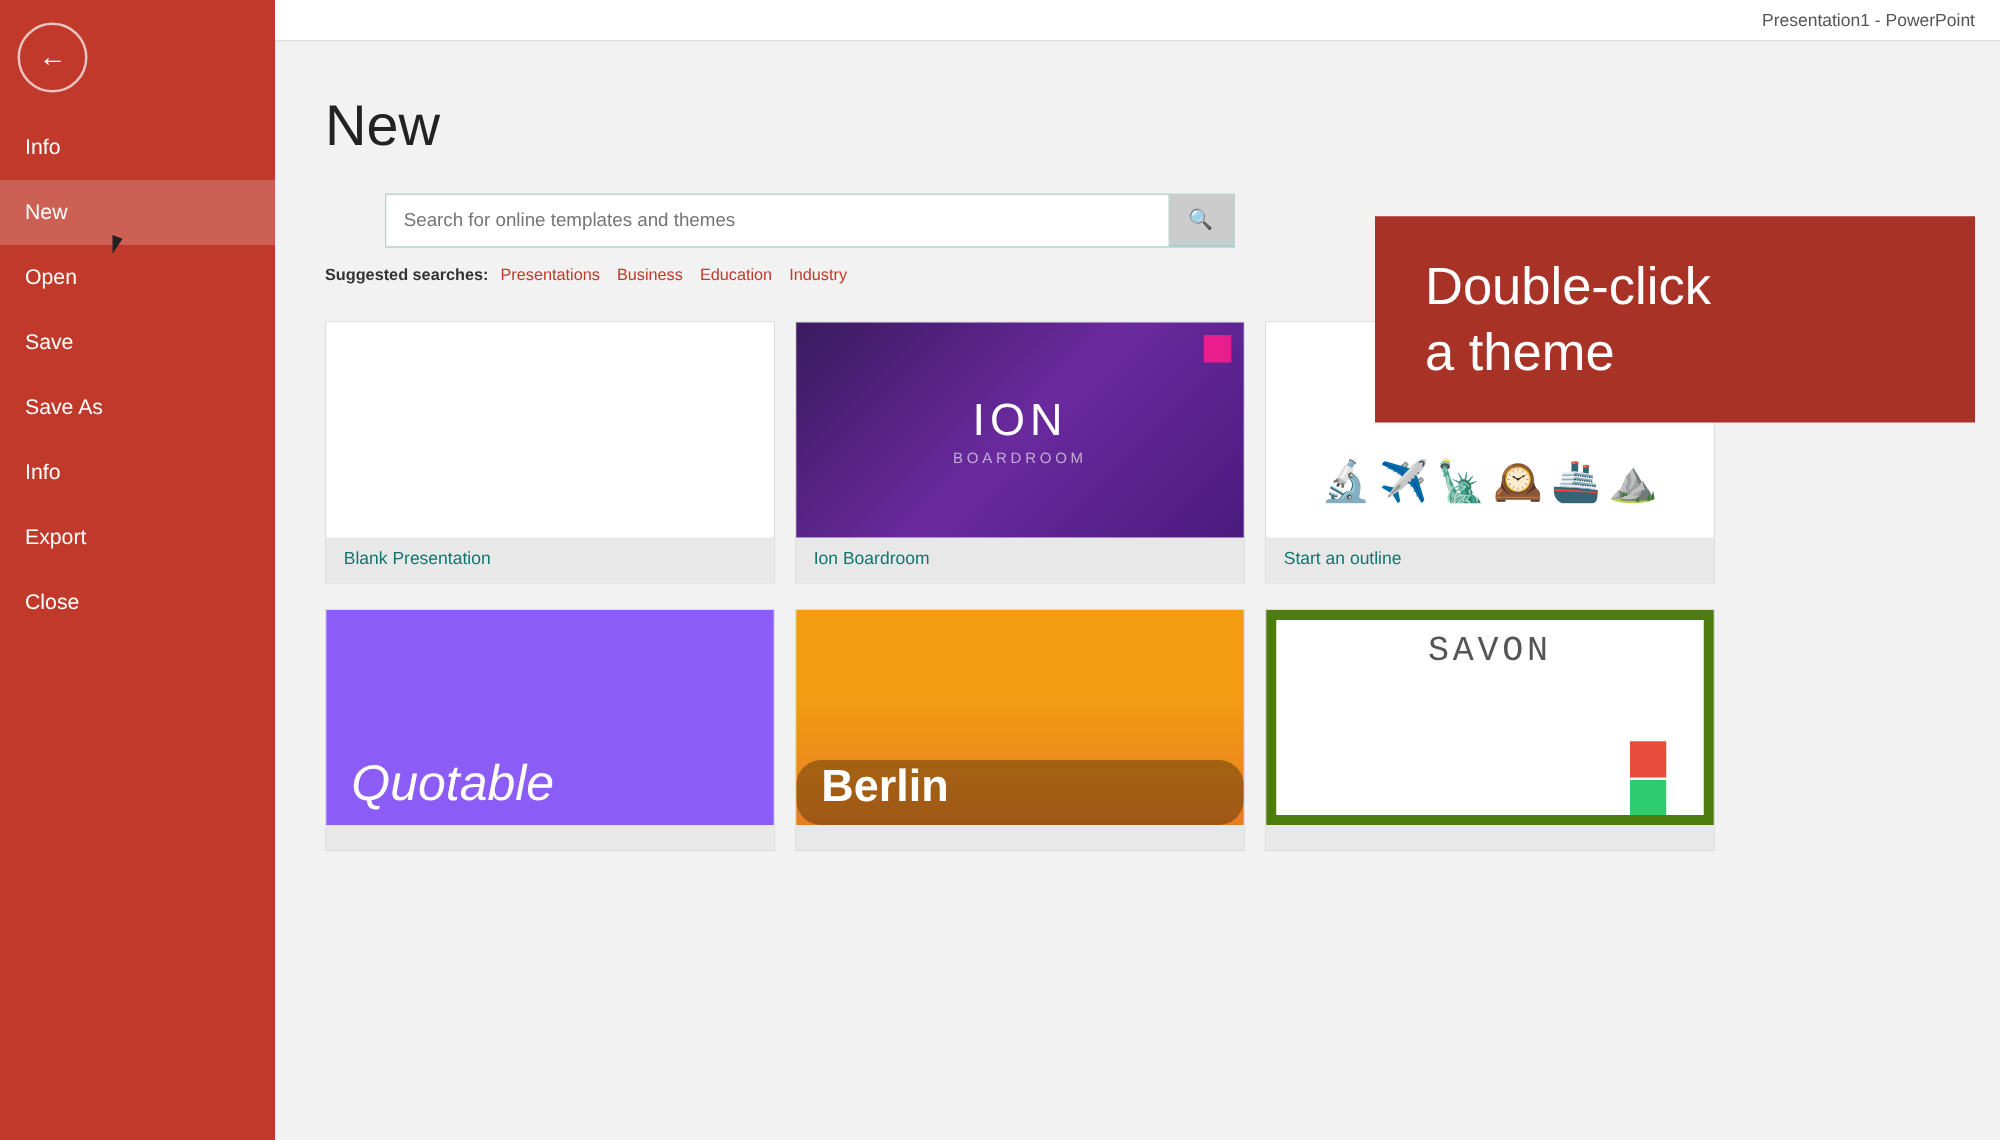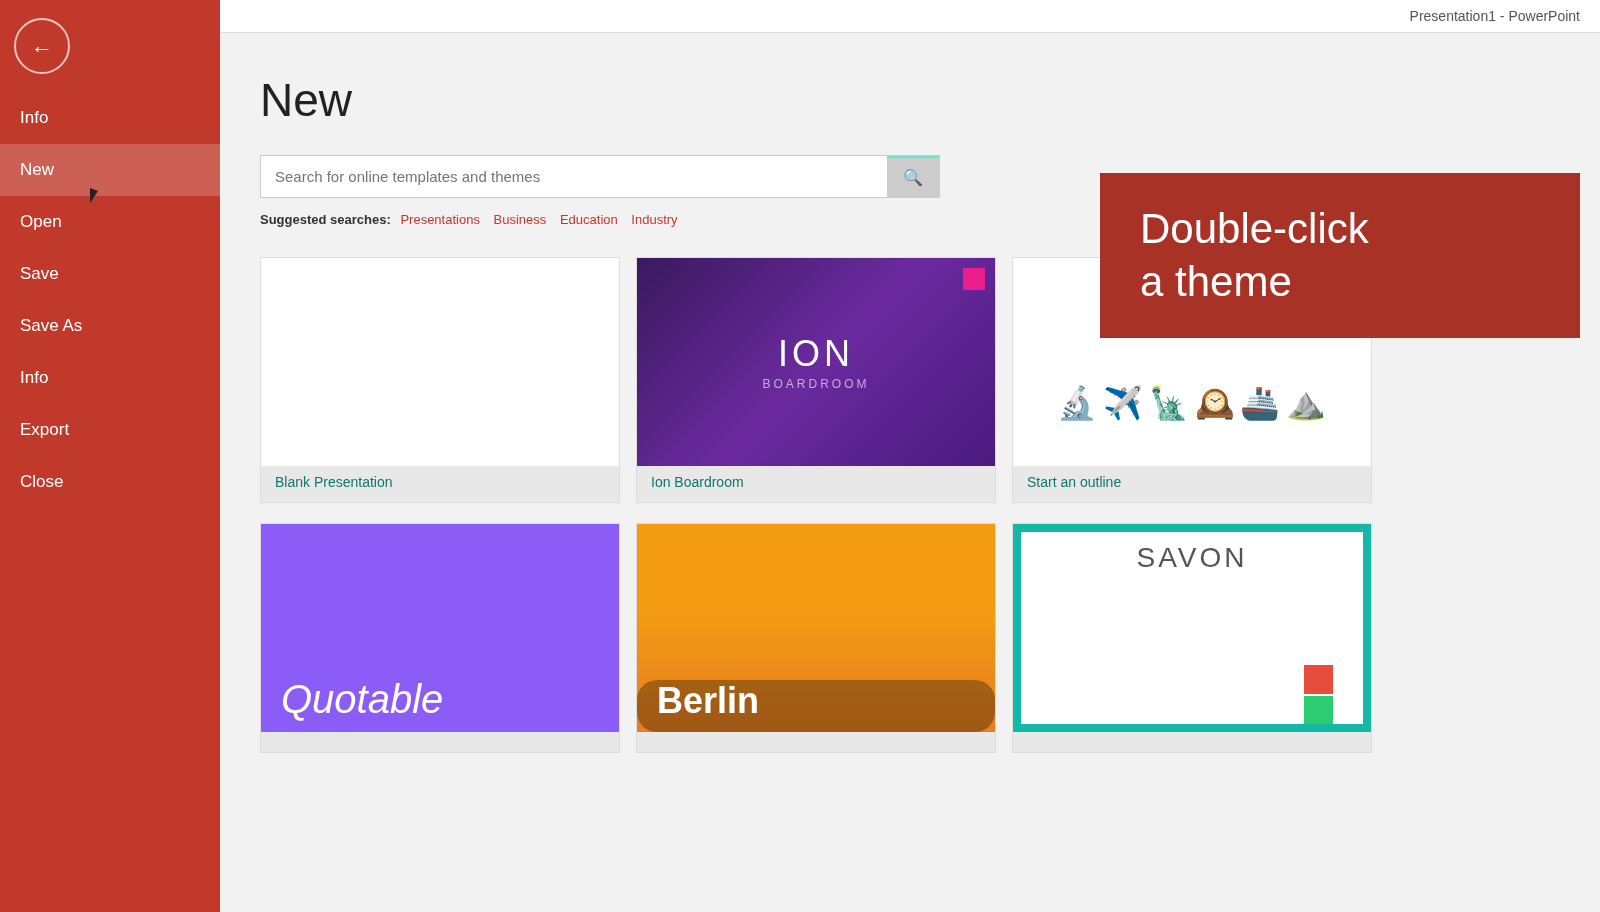--- a/index.html
+++ b/index.html
@@ -86,25 +86,26 @@
 
     .page-title {
       font-size: 46px;
       font-weight: 300;
       color: #222;
       margin-bottom: 28px;
     }
 
     .search-bar {
       display: flex;
-      align-items: flex-end;
+      align-items: flex-start;
       background: #5eead4;
       border: 1px solid #ccc;
       margin-bottom: 14px;
       max-width: 680px;
+      margin-left: 48px;
     }
 
     .search-input {
       flex: 1;
       padding: 12px 14px;
       font-size: 15px;
       border: none;
       outline: none;
       color: #555;
     }
@@ -150,21 +151,21 @@
     .template-card {
       background: white;
       border: 1px solid #ddd;
       cursor: pointer;
       width: 360px;
       min-width: 360px;
     }
 
     .template-thumb {
       width: 100%;
-      height: 208px;
+      height: 172px;
       display: flex;
       align-items: center;
       justify-content: center;
       overflow: hidden;
     }
 
     .template-thumb.blank {
       background: white;
     }
 
@@ -275,25 +276,26 @@
       font-size: 36px;
       font-weight: 700;
       padding: 0 20px 10px;
       background: rgba(0,0,0,0.3);
       width: 100%;
       border-radius: 20px;
     }
 
     .template-thumb.savon {
       background: white;
-      border: 8px solid #14b8a6;
+      border: 8px solid #4d7c0f;
       position: relative;
       flex-direction: column;
       justify-content: space-between;
       padding: 10px;
+      font-family: Liberation Mono, monospace;
     }
 
     .savon-text {
       font-size: 28px;
       font-weight: 300;
       letter-spacing: 3px;
       color: #555;
       align-self: center;
     }
 

